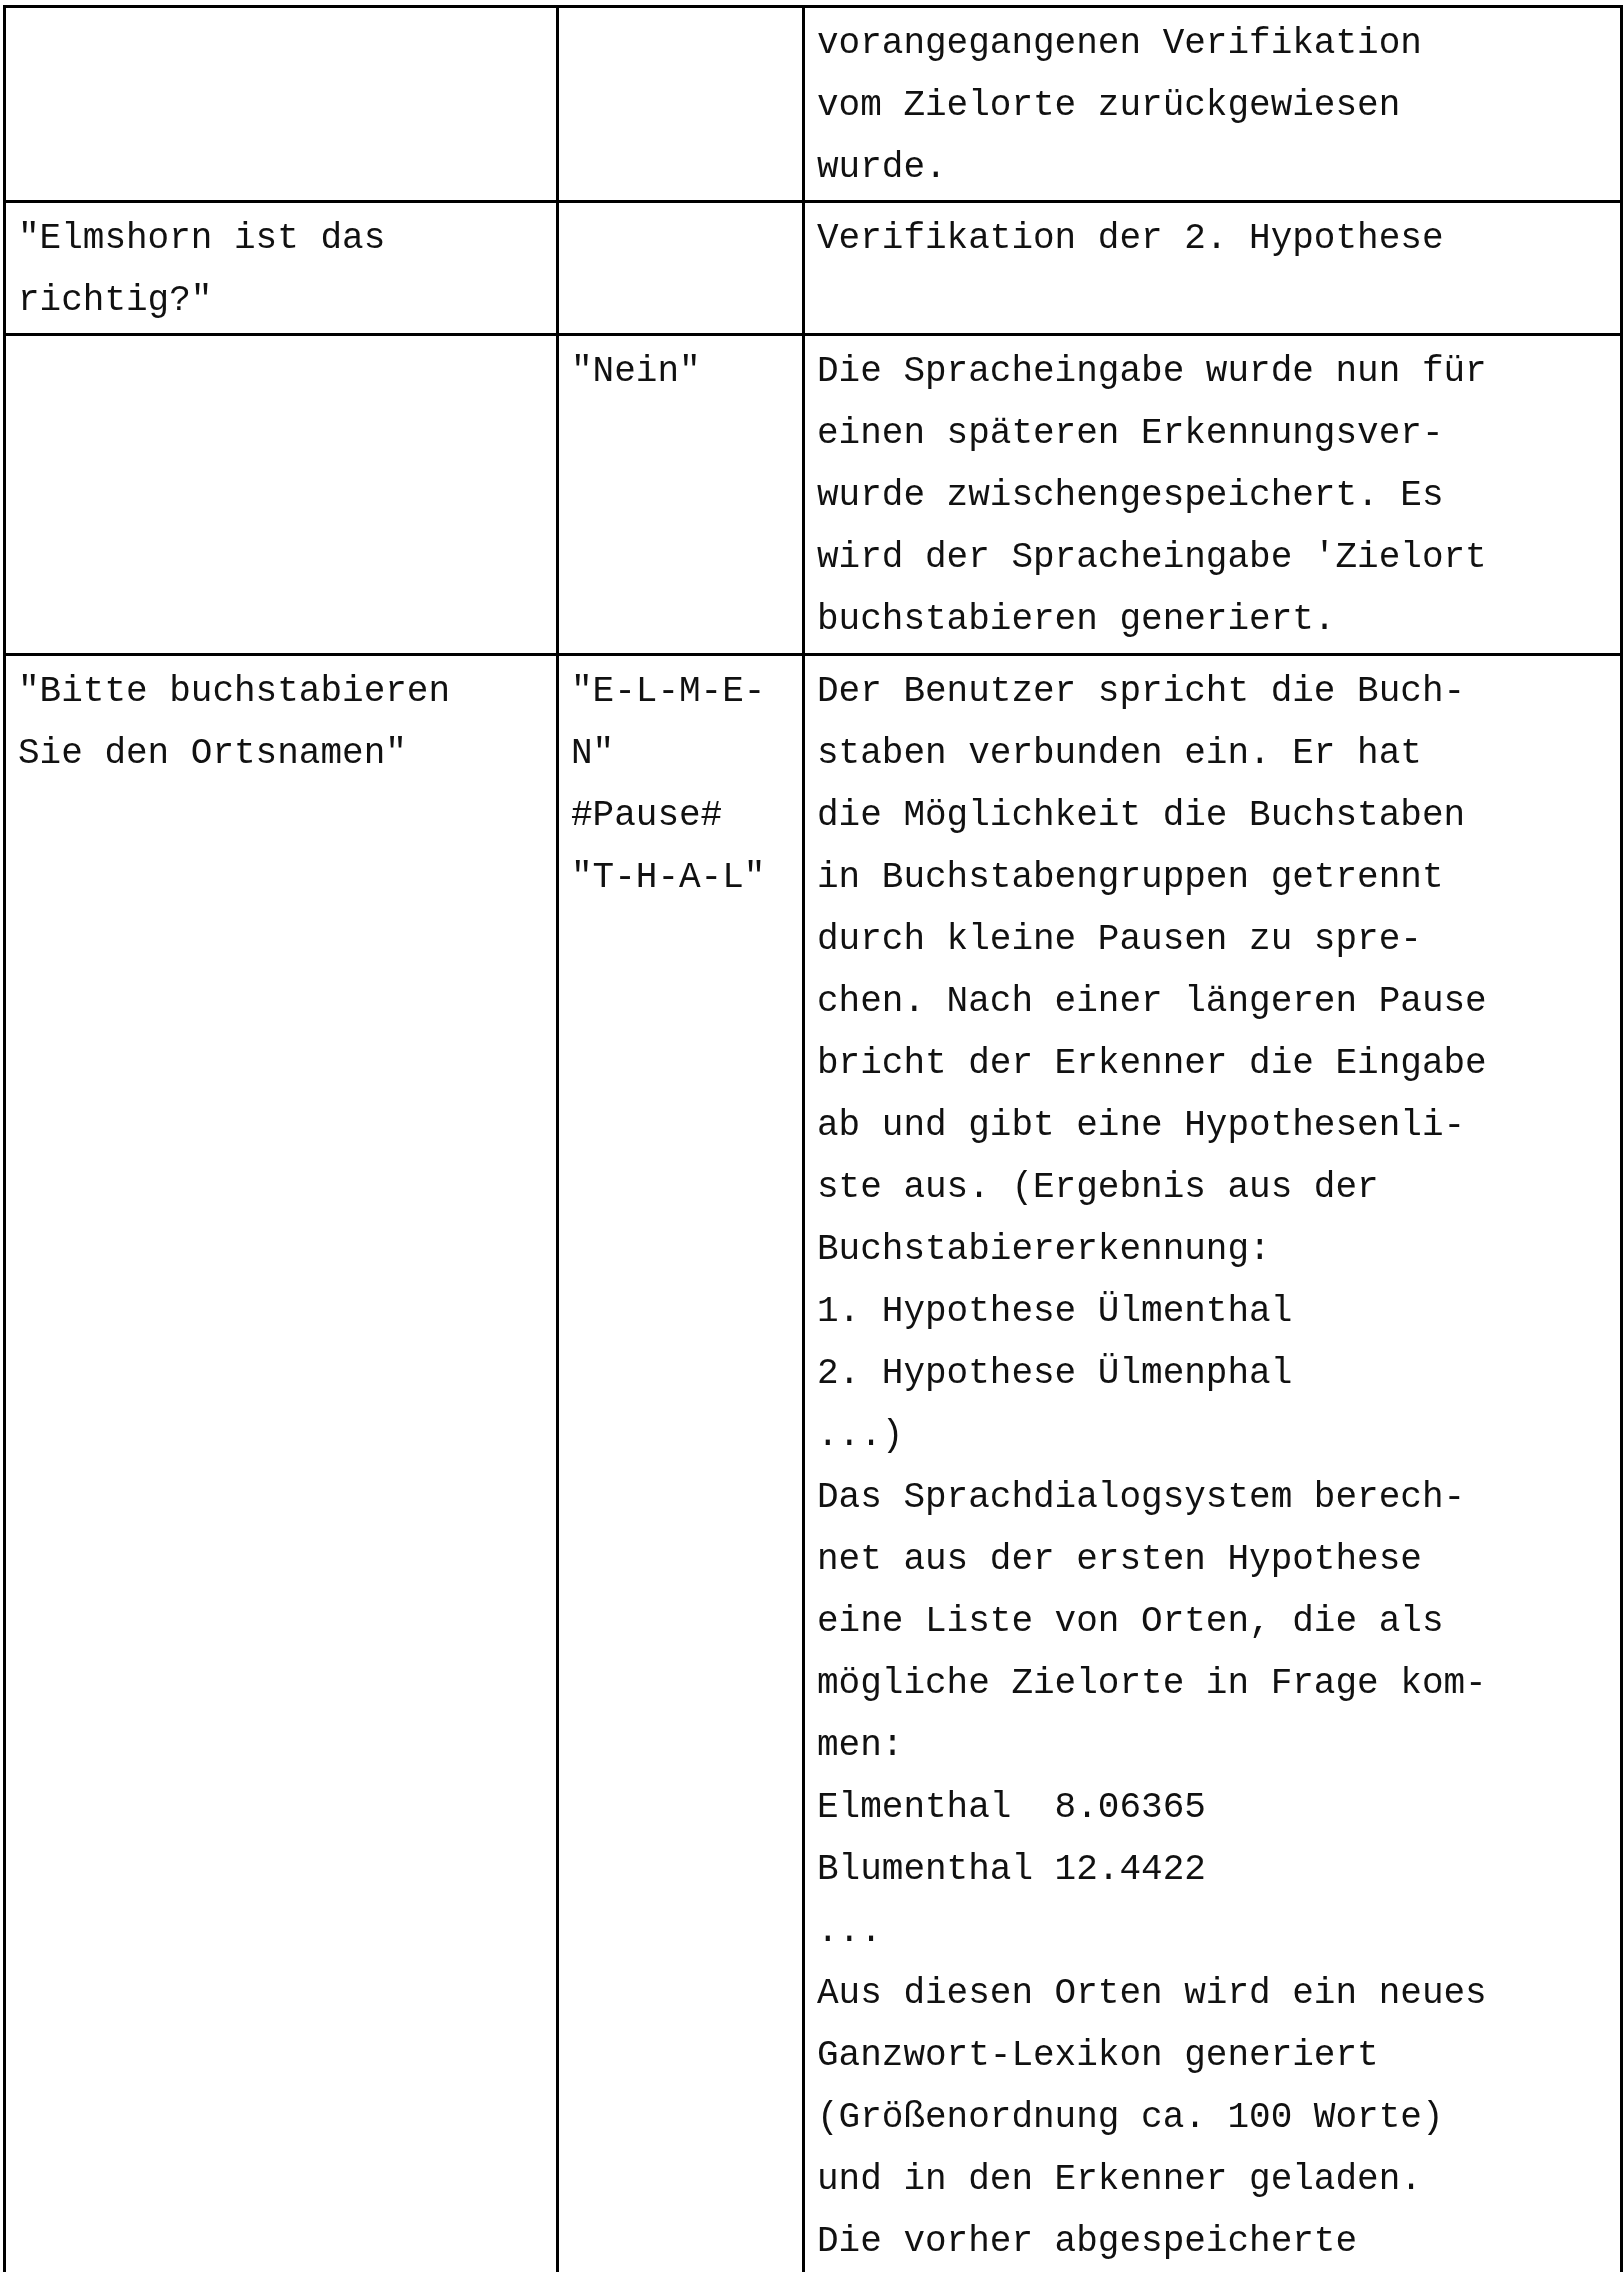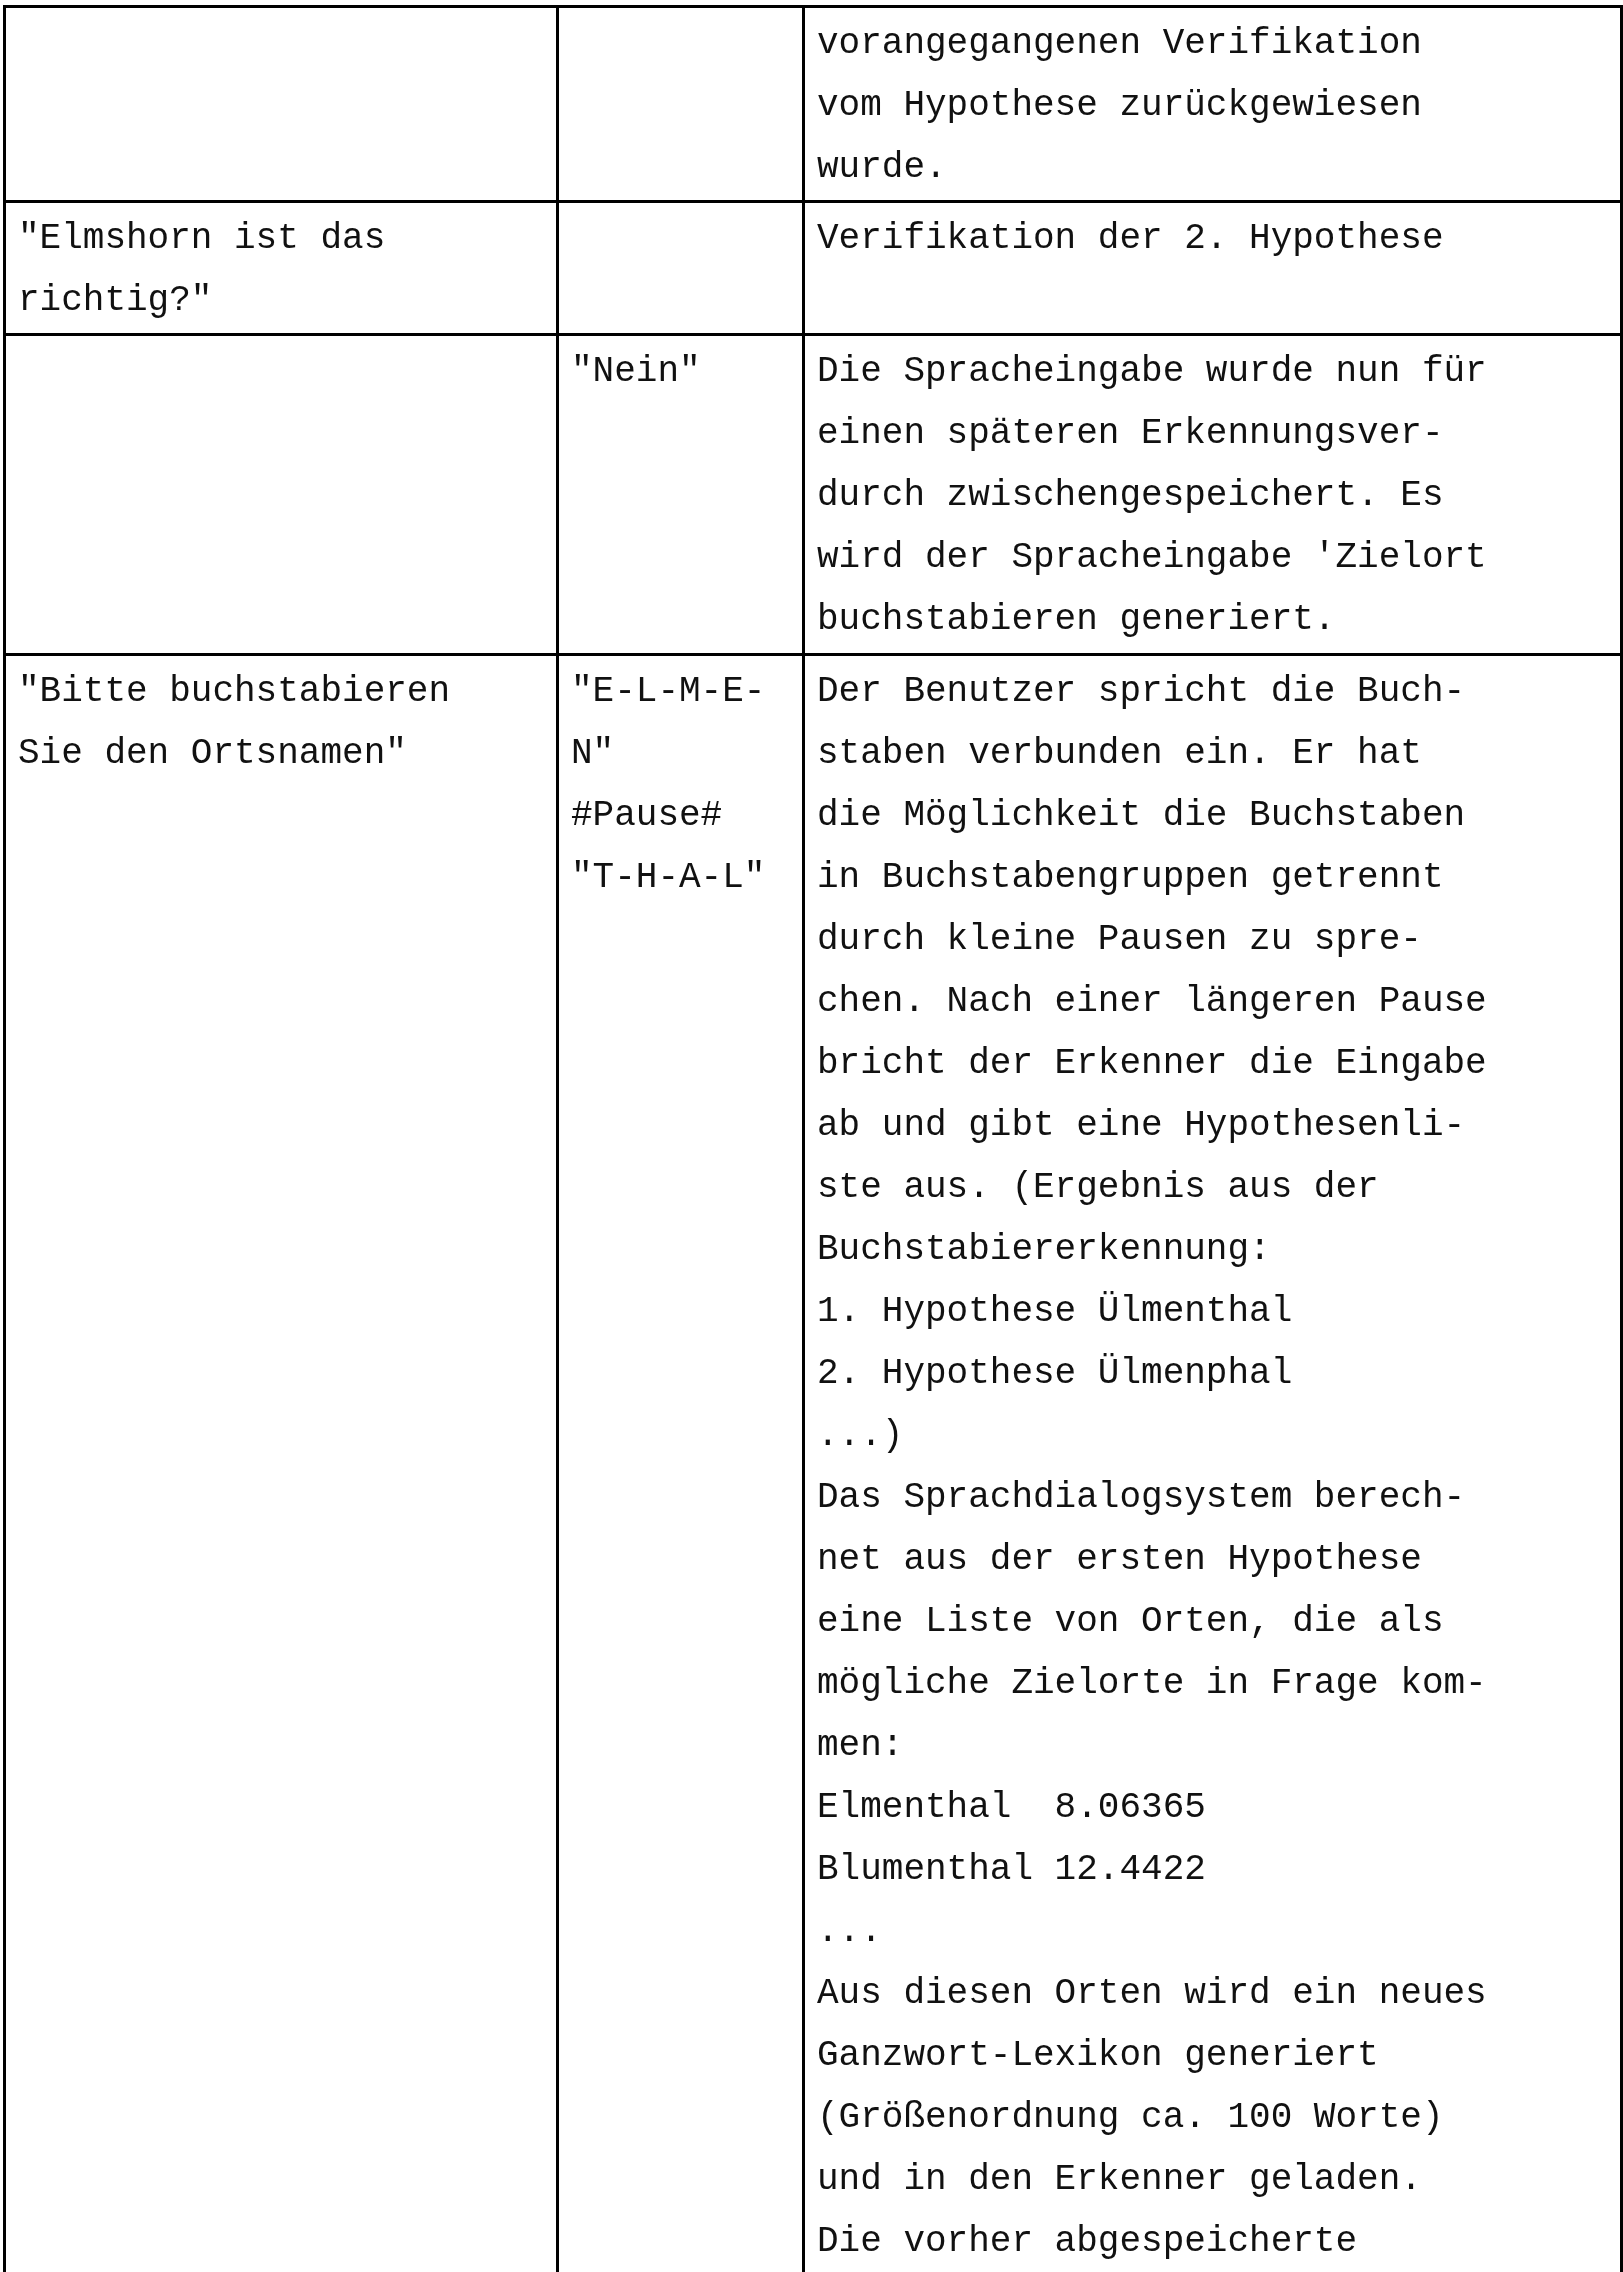--- a/index.html
+++ b/index.html
@@ -56,31 +56,31 @@
   <table class="dialog-table">
     <colgroup>
       <col class="c1">
       <col class="c2">
       <col class="c3">
     </colgroup>
     <tbody id="table-body">
         <tr class="r0">
           <td></td>
           <td></td>
-          <td><span class="line">vorangegangenen Verifikation</span><span class="line">vom Hypothese zurückgewiesen</span><span class="line">wurde.</span></td>
+          <td><span class="line">vorangegangenen Verifikation</span><span class="line">vom Zielorte zurückgewiesen</span><span class="line">wurde.</span></td>
         </tr>
         <tr class="r1">
           <td><span class="line">"Elmshorn ist das</span><span class="line">richtig?"</span></td>
           <td></td>
           <td><span class="line">Verifikation der 2. Hypothese</span></td>
         </tr>
         <tr class="r2">
           <td></td>
           <td><span class="line">"Nein"</span></td>
-          <td><span class="line">Die Spracheingabe wurde nun für</span><span class="line">einen späteren Erkennungsver-</span><span class="line">durch zwischengespeichert. Es</span><span class="line">wird der Spracheingabe 'Zielort</span><span class="line">buchstabieren generiert.</span></td>
+          <td><span class="line">Die Spracheingabe wurde nun für</span><span class="line">einen späteren Erkennungsver-</span><span class="line">wurde zwischengespeichert. Es</span><span class="line">wird der Spracheingabe 'Zielort</span><span class="line">buchstabieren generiert.</span></td>
         </tr>
         <tr class="r3">
           <td><span class="line">"Bitte buchstabieren</span><span class="line">Sie den Ortsnamen"</span></td>
           <td><span class="line">"E-L-M-E-</span><span class="line">N"</span><span class="line">#Pause#</span><span class="line">"T-H-A-L"</span></td>
           <td><span class="line">Der Benutzer spricht die Buch-</span><span class="line">staben verbunden ein. Er hat</span><span class="line">die Möglichkeit die Buchstaben</span><span class="line">in Buchstabengruppen getrennt</span><span class="line">durch kleine Pausen zu spre-</span><span class="line">chen. Nach einer längeren Pause</span><span class="line">bricht der Erkenner die Eingabe</span><span class="line">ab und gibt eine Hypothesenli-</span><span class="line">ste aus. (Ergebnis aus der</span><span class="line">Buchstabiererkennung:</span><span class="line">1. Hypothese Ülmenthal</span><span class="line">2. Hypothese Ülmenphal</span><span class="line">...)</span><span class="line">Das Sprachdialogsystem berech-</span><span class="line">net aus der ersten Hypothese</span><span class="line">eine Liste von Orten, die als</span><span class="line">mögliche Zielorte in Frage kom-</span><span class="line">men:</span><span class="line">Elmenthal  8.06365</span><span class="line">Blumenthal 12.4422</span><span class="line">...</span><span class="line">Aus diesen Orten wird ein neues</span><span class="line">Ganzwort-Lexikon generiert</span><span class="line">(Größenordnung ca. 100 Worte)</span><span class="line">und in den Erkenner geladen.</span><span class="line">Die vorher abgespeicherte</span></td>
         </tr>
       </tbody>
   </table>
 </div>
 

